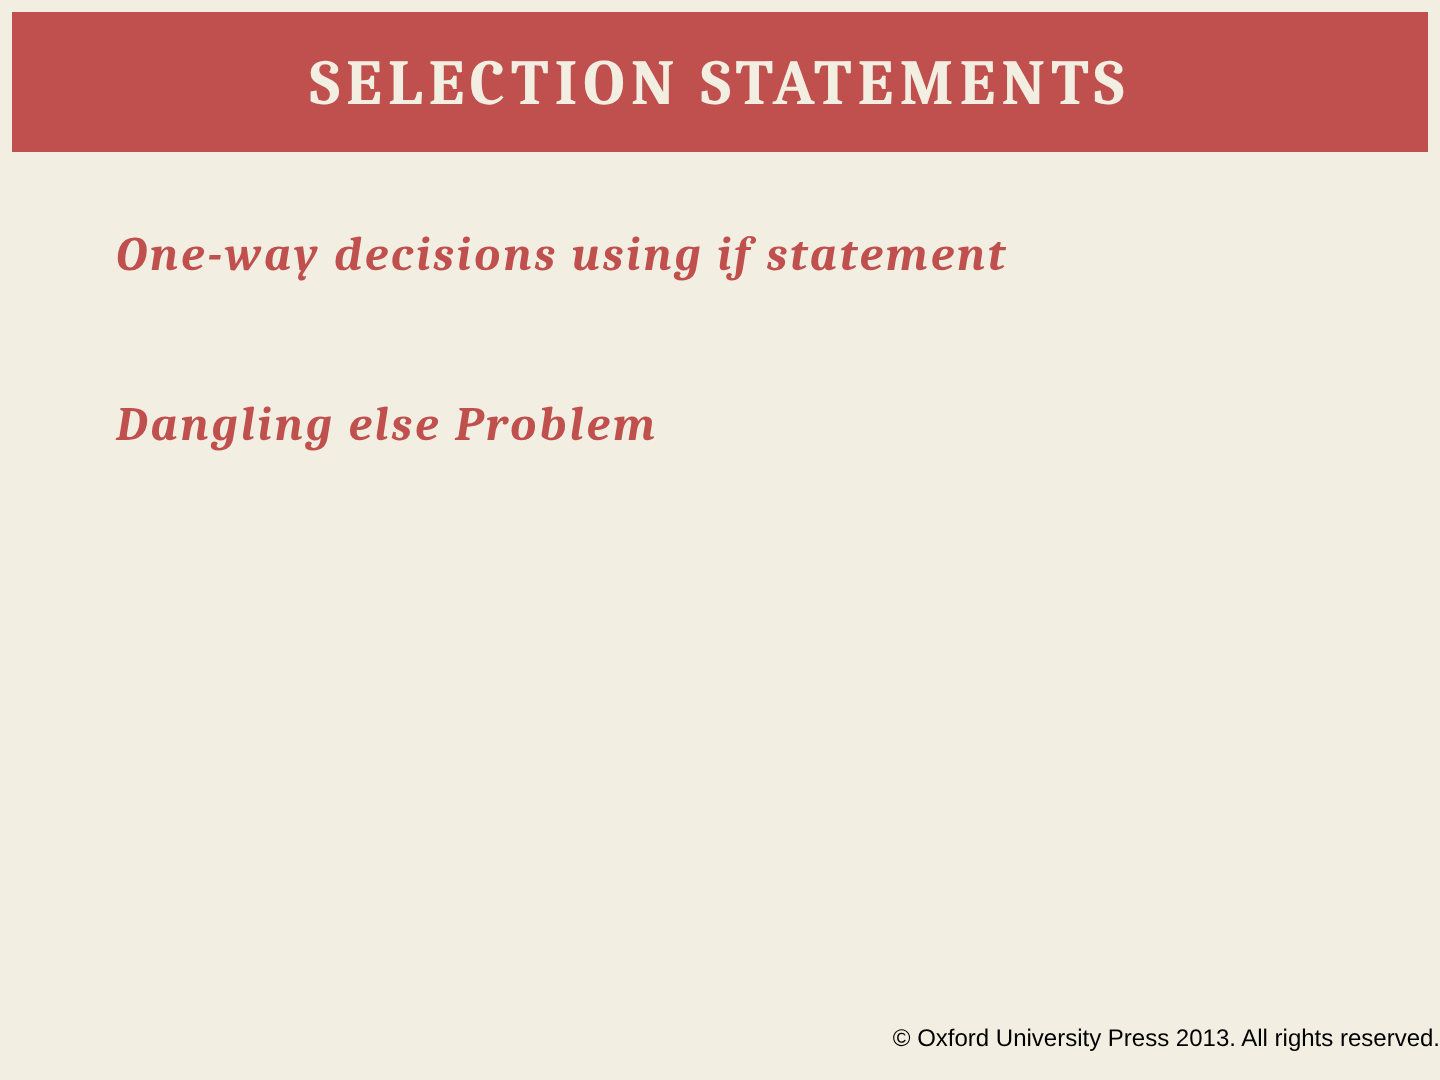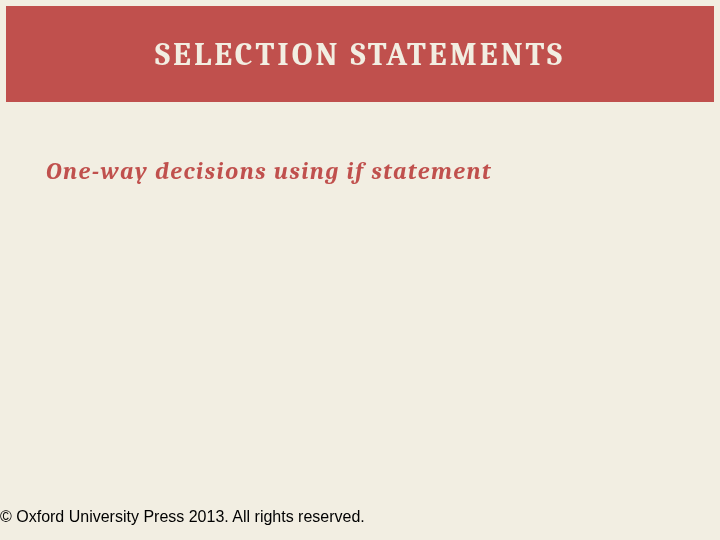--- a/index.html
+++ b/index.html
@@ -7,63 +7,63 @@
   body {
     background: #f2eee2;
     font-family: Cambria, Georgia, "Times New Roman", serif;
     position: relative;
   }
   .title-bar {
     position: absolute;
     top: 6px;
     left: 6px;
     right: 6px;
-    height: 96px;
+    height: 70px;
     background: #c0504d;
     display: flex;
     align-items: center;
     justify-content: center;
   }
   .title-text {
     color: #f2eee2;
     font-weight: 700;
     font-size: 32px;
     letter-spacing: 3px;
   }
   .content {
     position: absolute;
     top: 112px;
-    left: 46px;
+    left: 58px;
     right: 42px;
-    margin-top: 44px;
   }
   .topic {
     color: #c0504d;
     font-weight: 700;
     font-style: italic;
     font-size: 24px;
     letter-spacing: 1.5px;
     margin-bottom: 54px;
     line-height: 1.3;
   }
   .footer {
     position: absolute;
     bottom: 14px;
     left: 0;
     right: 0;
-    text-align: left;
+    text-align: right;
     font-family: Arial, Helvetica, sans-serif;
-    font-size: 16px;
+    font-size: 12px;
     color: #000;
   }
 </style>
 </head>
 <body>
 
 <div class="title-bar">
   <div class="title-text">SELECTION STATEMENTS</div>
 </div>
 
 <div class="content">
   <div class="topic">One-way decisions using if statement</div>
+  <div class="topic">Dangling else Problem</div>
 </div>
 
 <div class="footer">© Oxford University Press 2013. All rights reserved.</div>
 
 </body></html>

